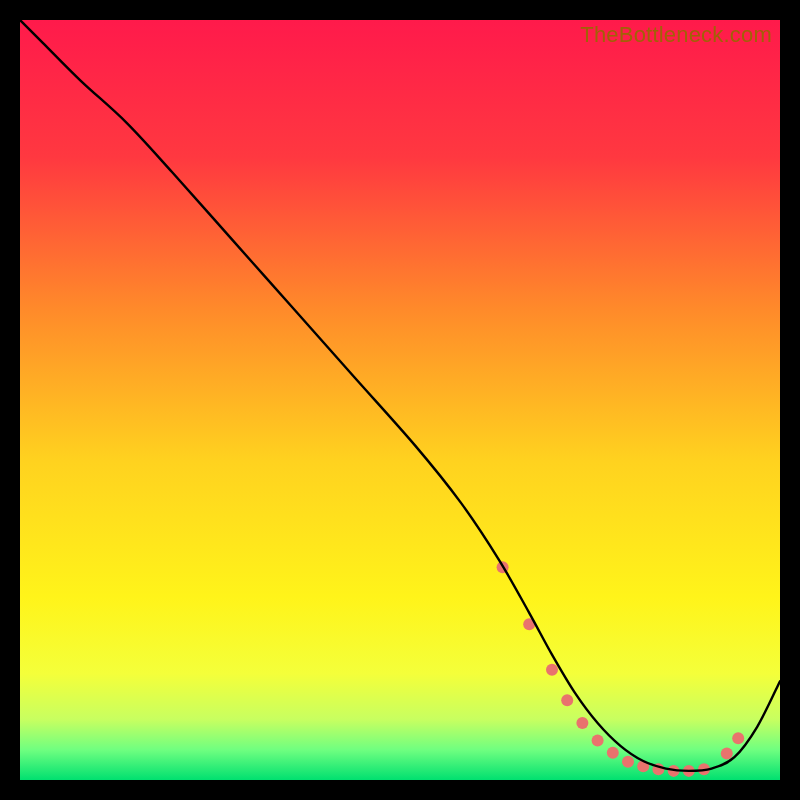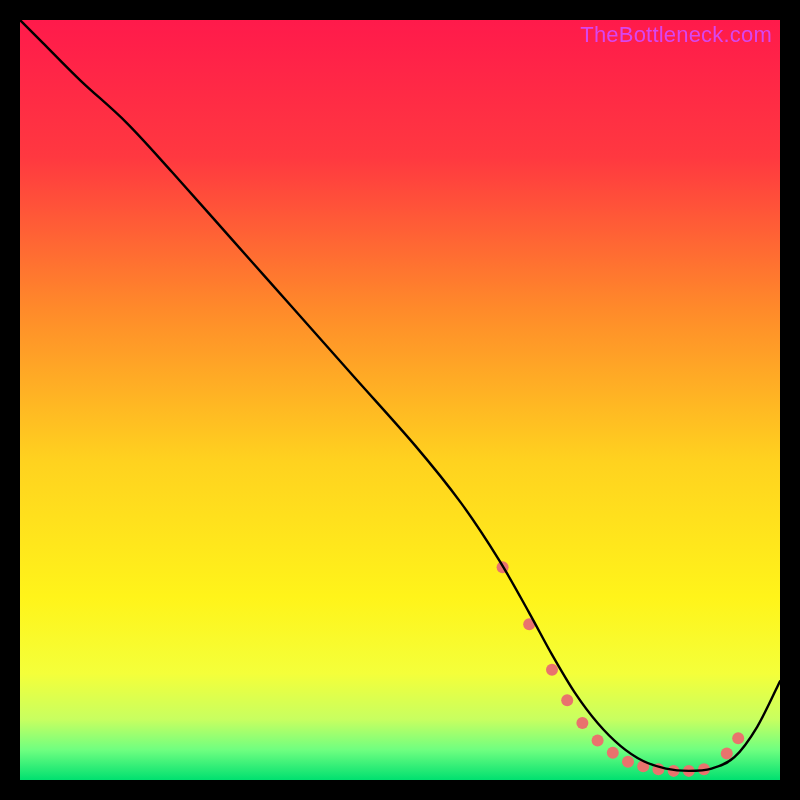--- a/index.html
+++ b/index.html
@@ -15,21 +15,21 @@
     left: 20px;
     top: 20px;
     width: 760px;
     height: 760px;
     background: #000;
   }
   .watermark {
     position: absolute;
     top: 2px;
     right: 8px;
-    color: #d946ef;
+    color: #a16207;
     font-family: Arial, Helvetica, sans-serif;
     font-size: 22px;
     font-weight: 500;
     letter-spacing: 0.2px;
     margin-left: 40px;
   }
   svg {
     display: block;
   }
 </style>

